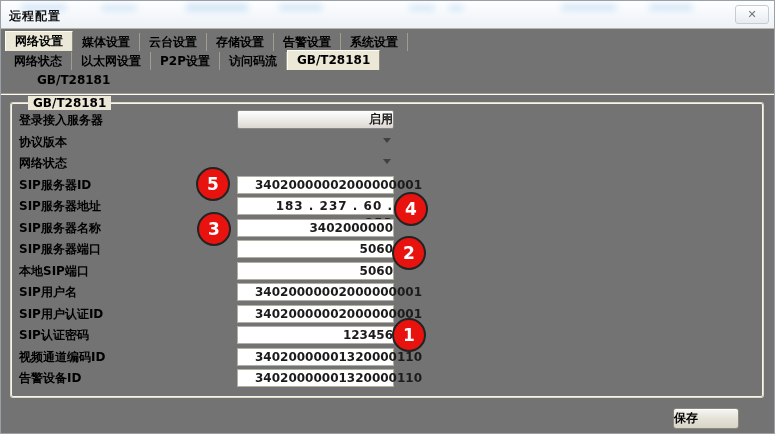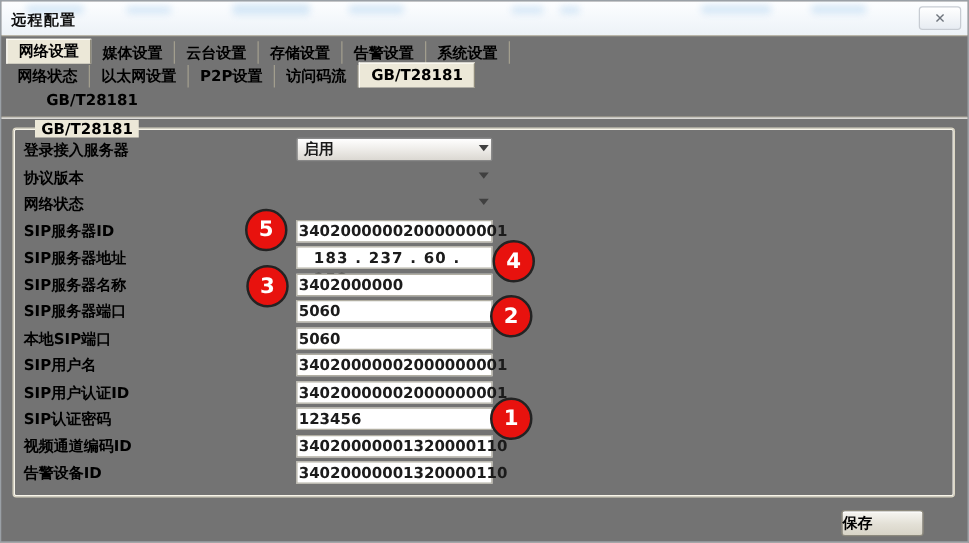--- a/index.html
+++ b/index.html
@@ -54,41 +54,41 @@
   .groupbox {
     position: absolute; left: 10px; top: 102px; width: 752px; height: 294px;
     border: 1px solid #f8f5ea; box-shadow: 0 0 0 1px #dcd7c4; border-radius: 2px;
   }
   .groupbox-legend {
     position: absolute; left: 16px; top: -8px; background: #ece8d8;
     padding: 0 5px; font-size: 12px; font-weight: bold; color: #000;
   }
   
   .form { position: absolute; left: 0; top: 108px; width: 775px; }
-  .frow { position: relative; height: 21.5px; }
+  .frow { position: relative; height: 21.5px; text-align: right; }
   .flabel {
     position: absolute; left: 18px; top: 3px; font-size: 12px;
     font-weight: bold; color: #000; white-space: nowrap;
   }
   .control {
     position: absolute; left: 236px; top: 1px; width: 157px; height: 19px;
     font-size: 12px; font-weight: bold; color: #1b1b1b; line-height: 17px;
   }
   .control.select {
     background: linear-gradient(#ffffff, #f0eeeb 45%, #dbd8d2);
     border: 1px solid #888888; border-radius: 2px; padding-left: 5px;
     cursor: default;
   }
   .dd-arrow {
     position: absolute; right: 5px; top: 7px; width: 0; height: 0;
     border-left: 4px solid transparent; border-right: 4px solid transparent;
     border-top: 5px solid #404040;
   }
   .control.input {
-    background: #ffffff; border: 1px solid #b1aea2; padding-left: 1px;
+    background: #ffffff; border: 1px solid #b1aea2; padding-left: 17px;
     height: 18px; top: 2px;
   }
   .control.ip { padding-left: 13px; letter-spacing: 1px; }
   
   .badge {
     position: absolute; width: 34px; height: 34px; border-radius: 50%;
     background: #e8120e; border: 2px solid #232323; color: #ffffff;
     font-size: 17px; font-weight: bold; text-align: center; line-height: 30px;
     z-index: 5;
   }

